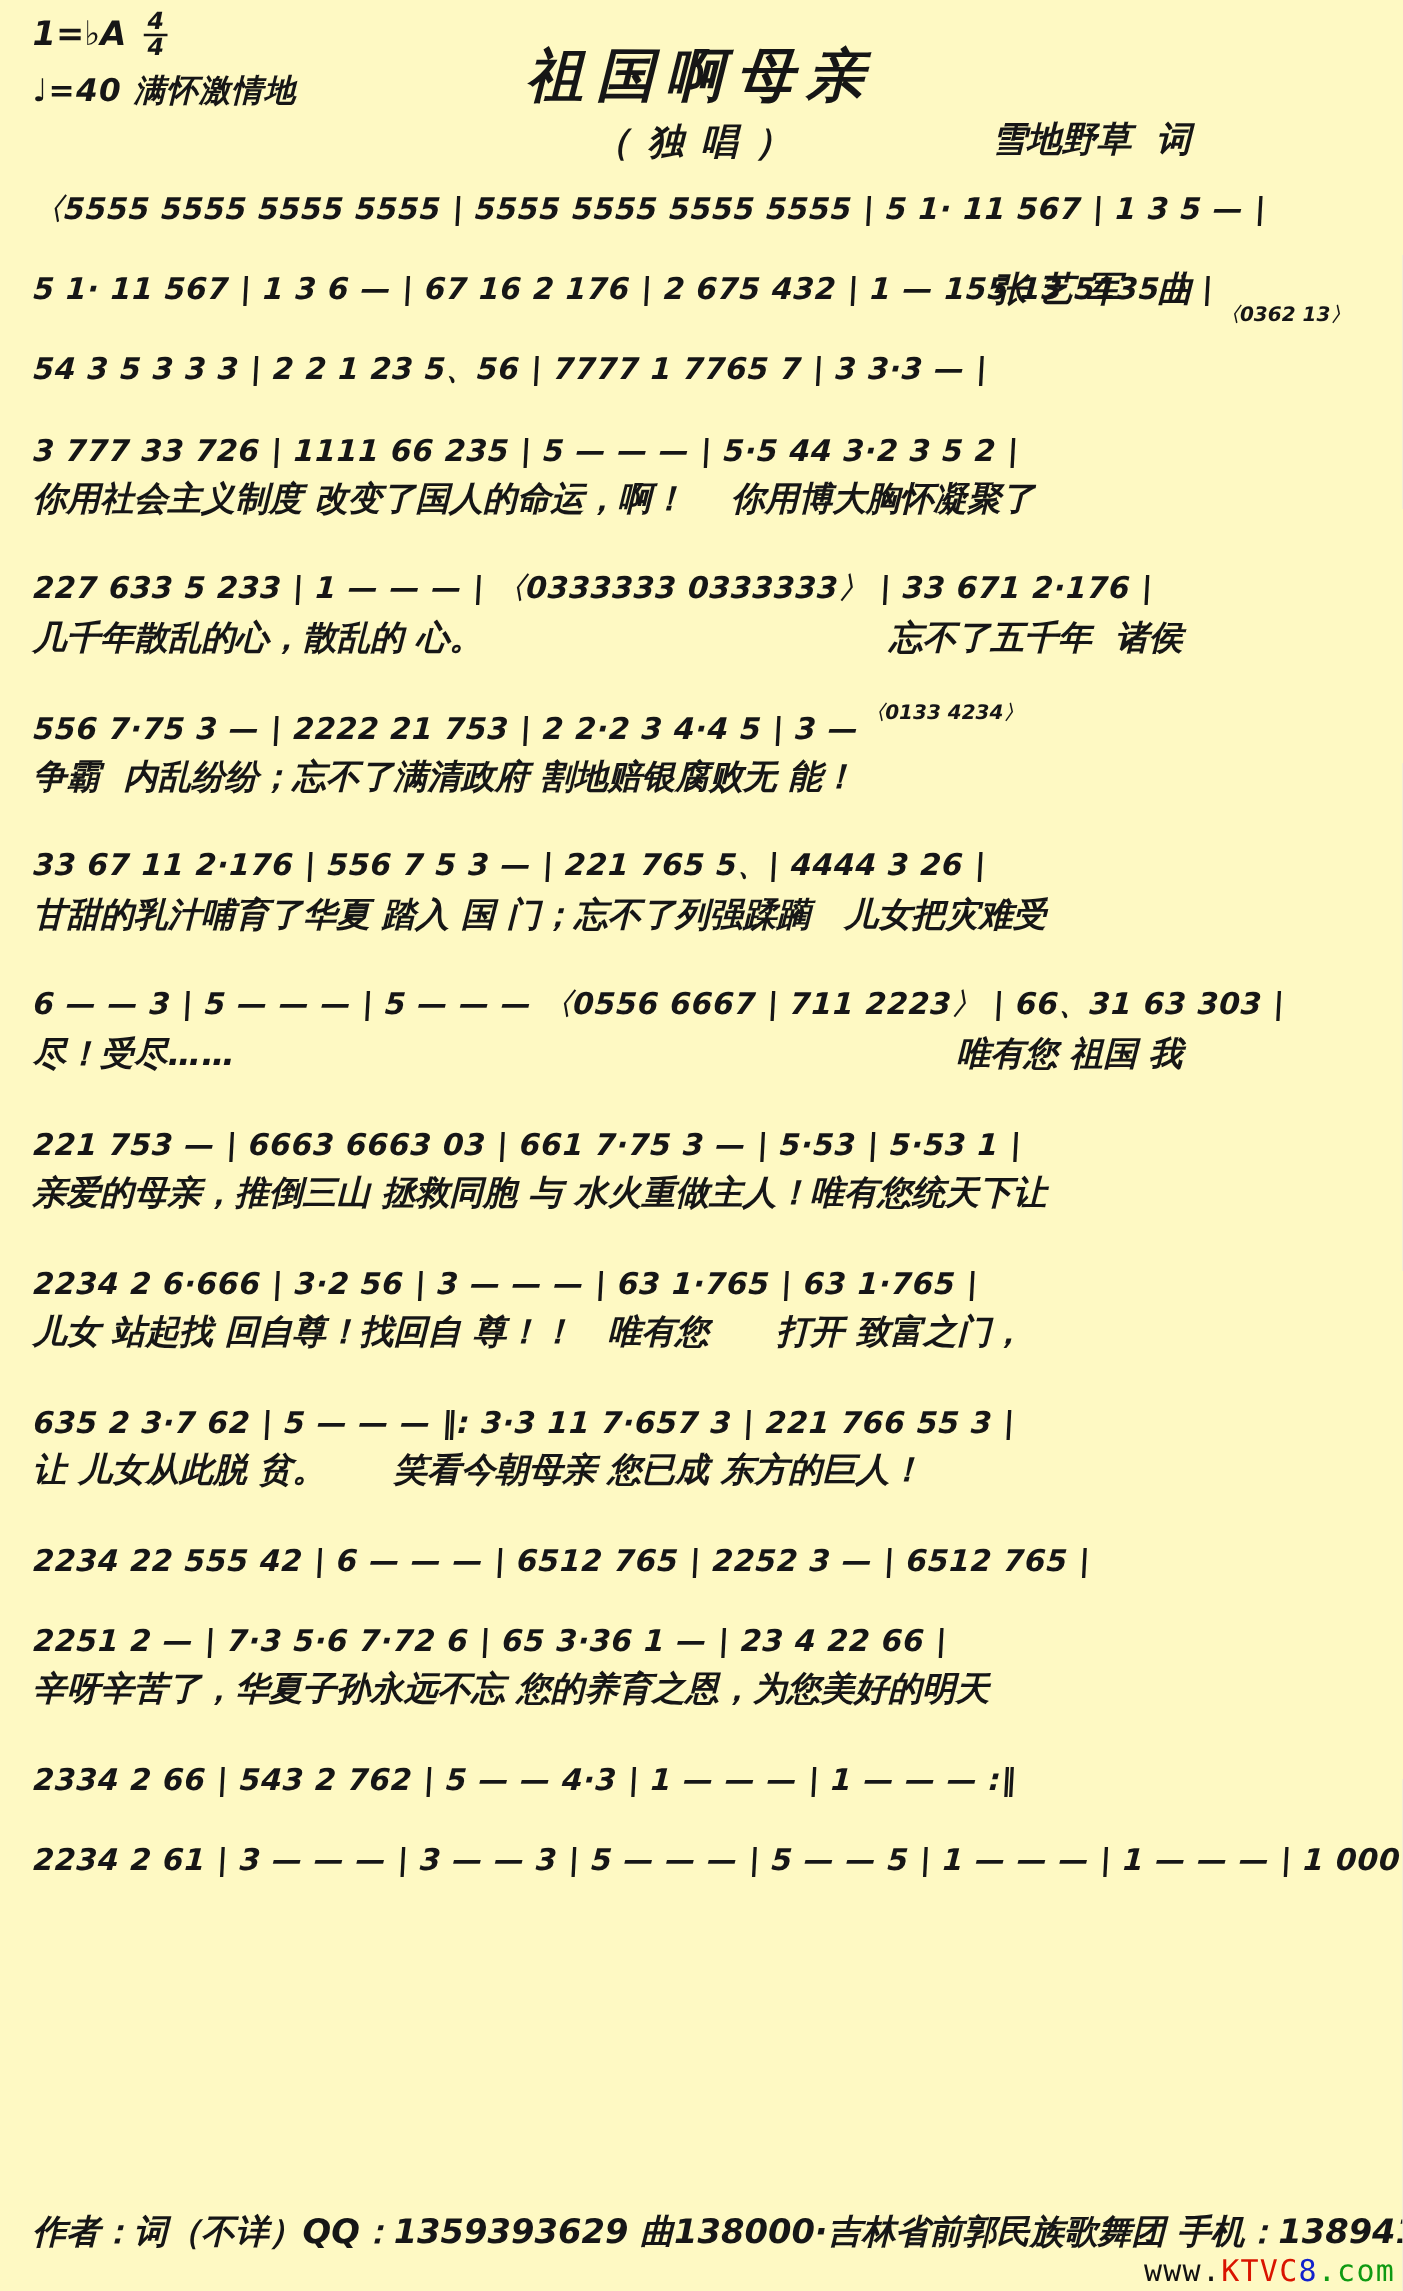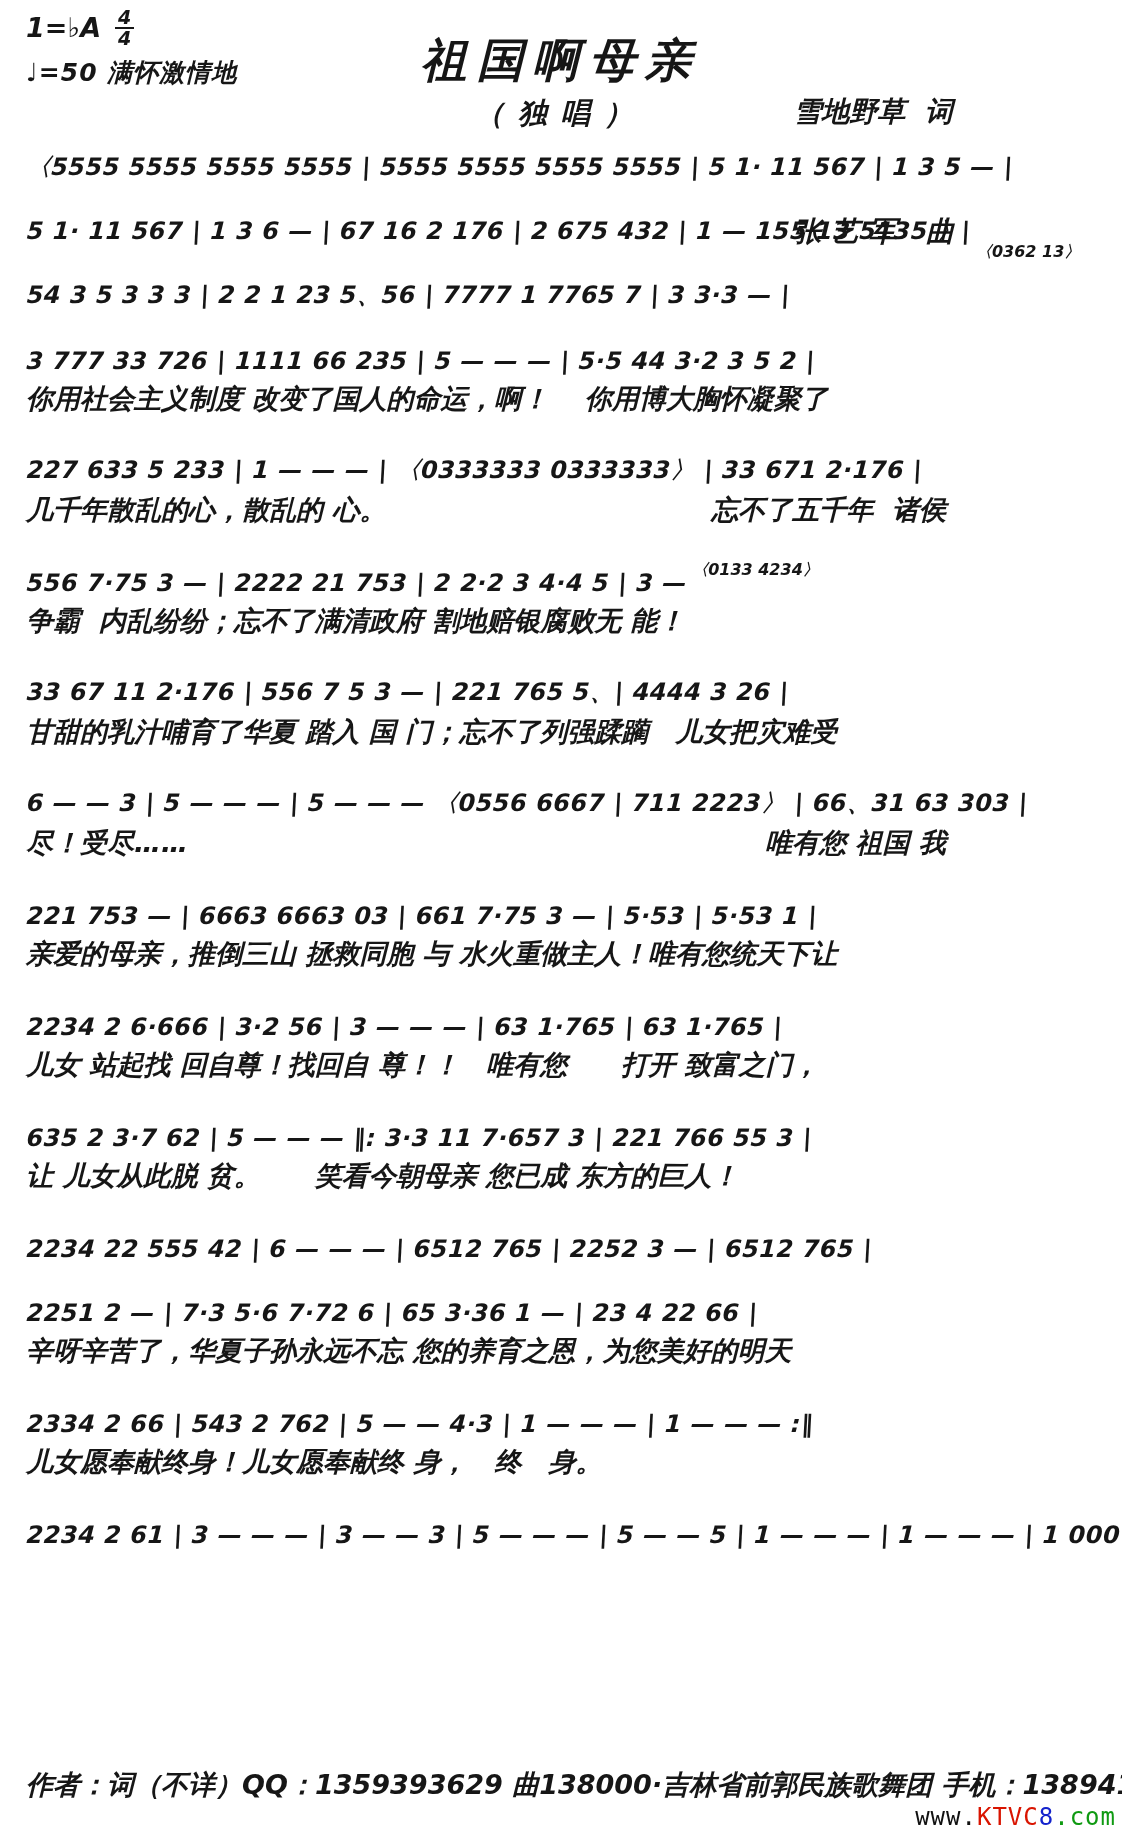--- a/index.html
+++ b/index.html
@@ -1,20 +1,20 @@
 <!DOCTYPE html>
 <html><head>
 <meta charset="utf-8">
 <style>
   html,body{margin:0;padding:0;background:#e8e8e8;}
   .page{
     position:relative;
     width:1122px;height:1833px;
     margin:0 auto;
-    background:#ffffff;
+    background:#fef9c3;
     color:#161616;
     font-family:"DejaVu Sans", sans-serif;
     overflow:hidden;
   }
   
   .header{position:relative;height:122px;}
   .key-block{
     position:absolute;left:26px;top:8px;
     font-style:italic;font-weight:700;
   }
@@ -75,21 +75,21 @@
 
   <div class="header">
     <div class="key-block">
       <div class="key-row">
         <span>1=♭A</span>
         <span class="timesig">
           <span class="num">4</span>
           <span class="den">4</span>
         </span>
       </div>
-      <div class="tempo-row">♩=50 满怀激情地</div>
+      <div class="tempo-row">♩=40 满怀激情地</div>
     </div>
     <div class="title-block">
       <div class="title">祖国啊母亲</div>
       <div class="subtitle">（独唱）</div>
     </div>
     <div class="credits">
       <div>雪地野草  词</div>
       <div>张 艺 军   曲</div>
     </div>
   </div>
@@ -202,23 +202,20 @@
       </div>
       <div class="lyric-line">
         <span>辛呀辛苦了，华夏子孙永远不忘 您的养育之恩，为您美好的明天</span>
       </div>
     </div>
 
     <div class="system">
       <div class="music-line">
         <span class="music-text">2334 2 66 | 543 2 762 | 5 — — 4·3 | 1 — — — | 1 — — — :‖</span>
       </div>
-      <div class="lyric-line">
-        <span>儿女愿奉献终身！儿女愿奉献终 身，　终　身。</span>
-      </div>
     </div>
 
     <div class="system">
       <div class="music-line">
         <span class="music-text">2234 2 61 | 3 — — — | 3 — — 3 | 5 — — — | 5 — — 5 | 1 — — — | 1 — — — | 1 000 ▌</span>
       </div>
     </div>
 
   </div>
 

